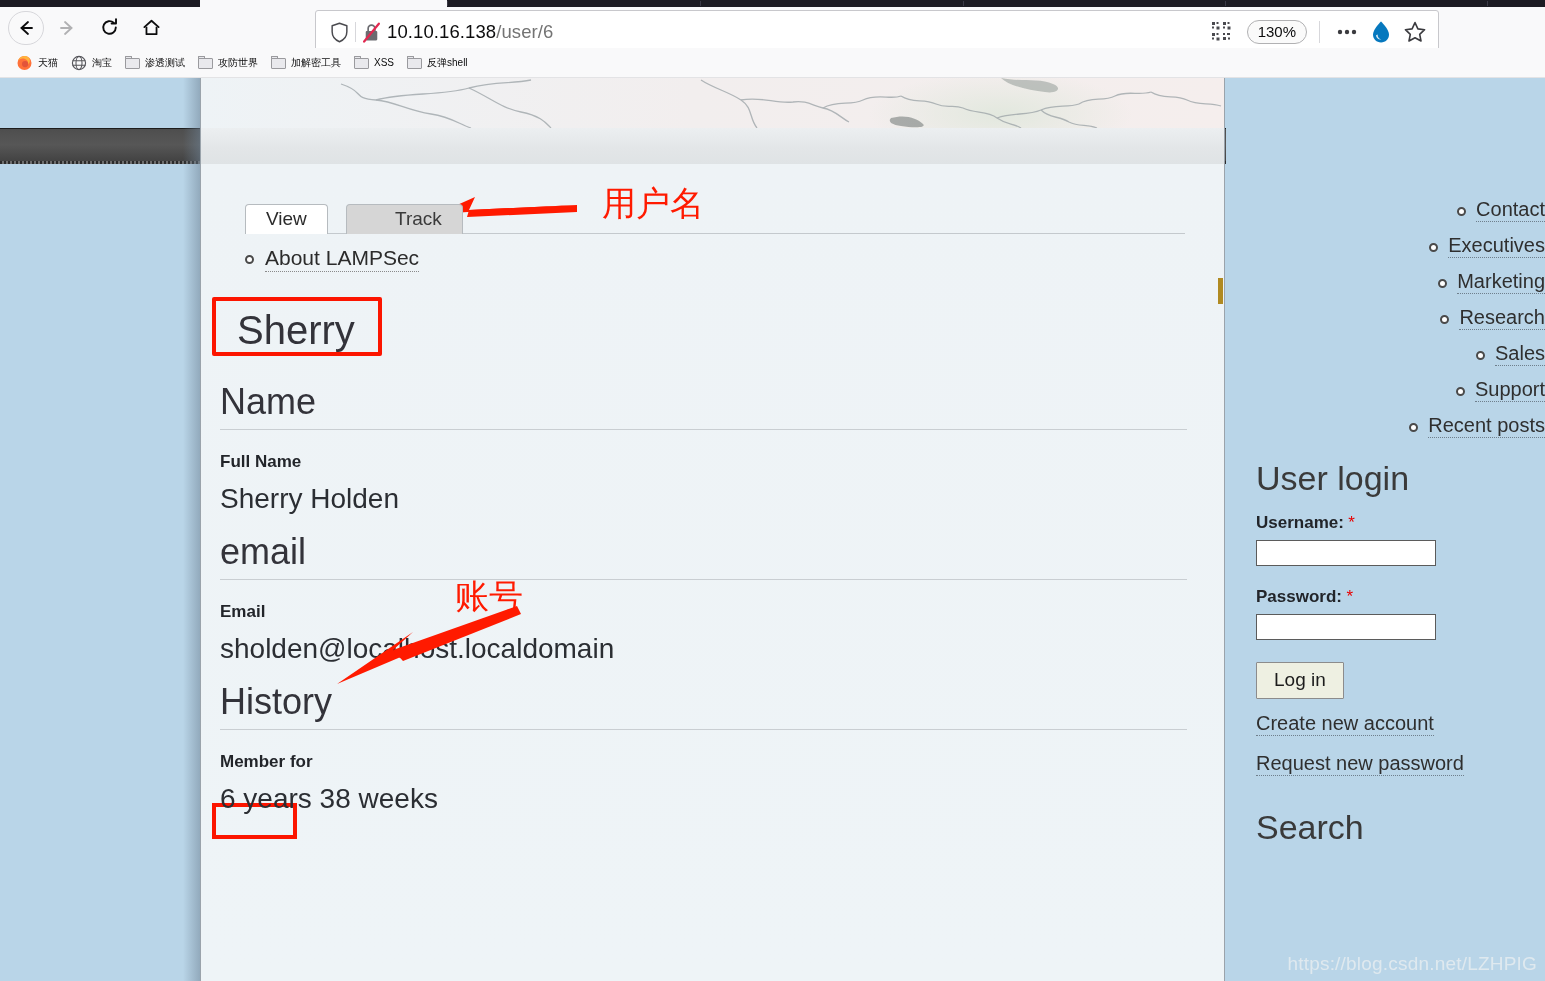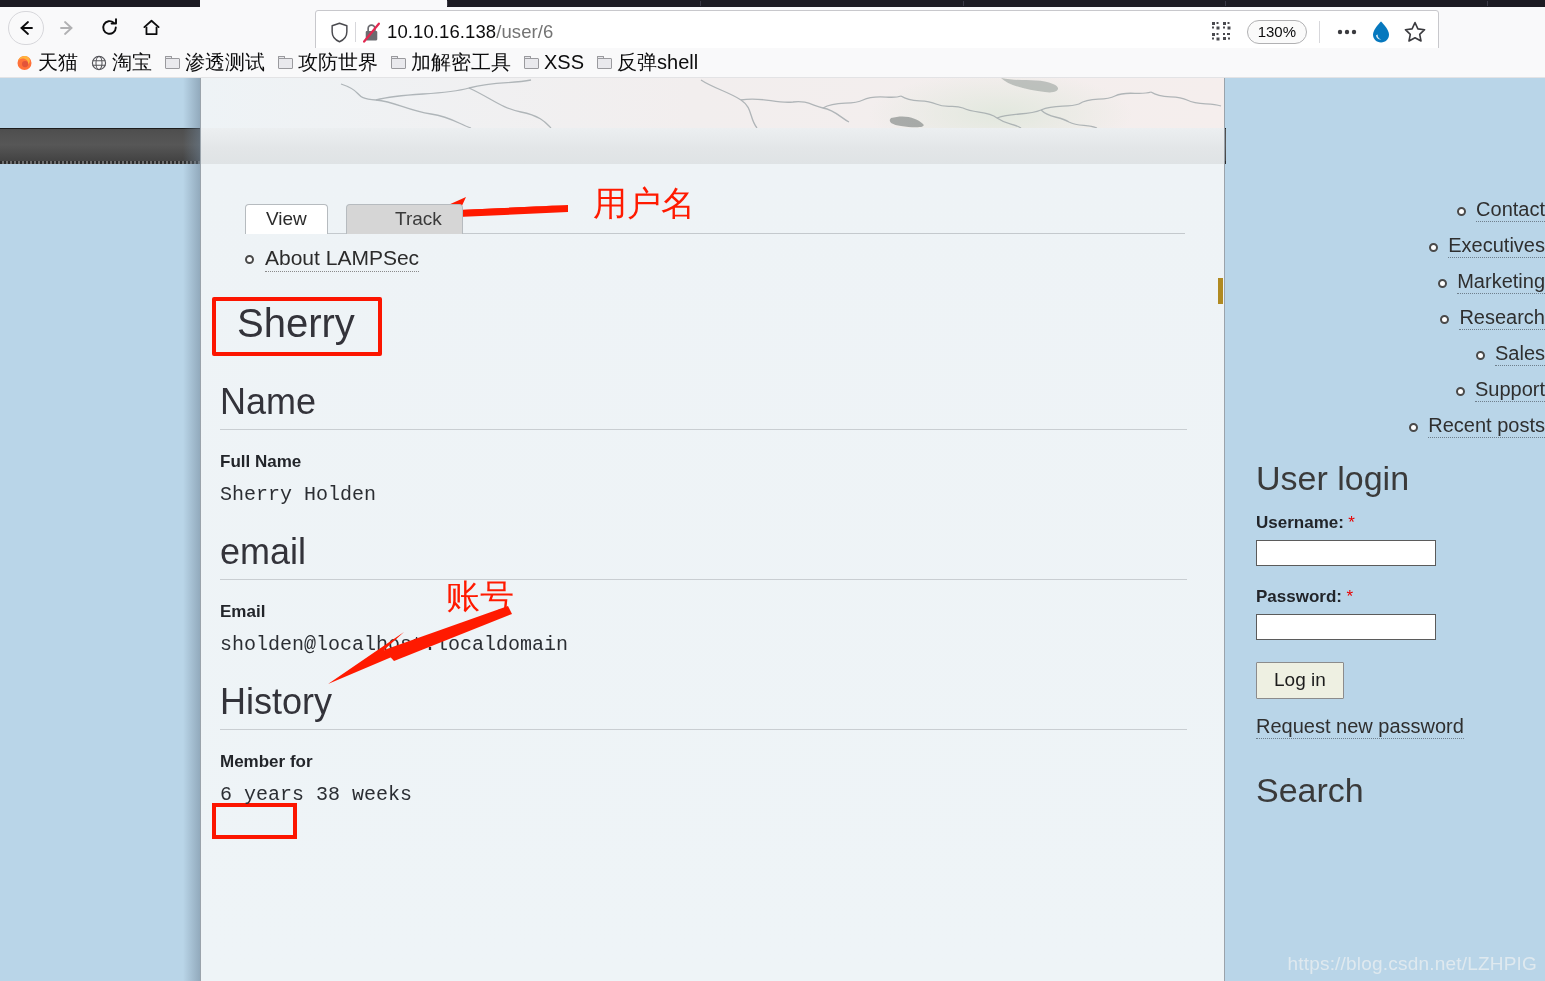--- a/index.html
+++ b/index.html
@@ -73,21 +73,21 @@
   
   #bookmarks-bar {
     position: absolute; left: 0; top: 48px; width: 1545px; height: 30px;
     background: #f9f9fa;
     display: flex; align-items: center; padding-left: 12px;
     border-bottom: 1px solid #e3e3e5;
   }
   .bm {
     display: flex; align-items: center; gap: 5px;
     padding: 2px 7px 2px 4px; margin-right: 2px;
-    font-size: 20px; color: #0c0c0d; cursor: pointer; border-radius: 3px;
+    font-size: 10px; color: #0c0c0d; cursor: pointer; border-radius: 3px;
     white-space: nowrap;
   }
   .folder-ico { width: 15px; height: 13px; position: relative; flex: 0 0 auto; }
   .folder-ico .body { position: absolute; left: 0; bottom: 0; width: 15px; height: 11px;
     background: #e9e9ed; border: 1px solid #9a9a9e; border-radius: 1px; }
   .folder-ico .tab { position: absolute; left: 0; top: 0; width: 7px; height: 4px;
     background: #e9e9ed; border: 1px solid #9a9a9e; border-bottom: none; border-radius: 1px 1px 0 0; }
 
   
   #page {
@@ -168,47 +168,47 @@
     font-size: 21px; color: #2b2b2b;
     text-decoration: none;
     border-bottom: 1px dotted #8a8a8a;
     padding-bottom: 1px;
     cursor: pointer;
     white-space: nowrap;
   }
 
   
   #username-title {
-    position: absolute; left: 22px; top: 136px;
+    position: absolute; left: 22px; top: 143px;
     font-size: 40px; font-weight: 400; color: #33333a;
     padding: 0 14px 4px 14px;
     line-height: 1.15;
   }
   #username-box {
     position: absolute; left: 11px; top: 133px; width: 170px; height: 59px;
     border: 4px solid #fc1500; border-radius: 2px; pointer-events: none;
   }
 
   
   .sec { position: absolute; left: 19px; width: 967px; }
   .sec-h {
     font-size: 36px; font-weight: 400; color: #33333a;
     padding-bottom: 7px; border-bottom: 1px solid #c9ced2;
     line-height: 1.1;
   }
   .field-label { font-size: 17px; font-weight: bold; color: #22252a; margin-top: 22px; }
-  .field-value { font-size: 20px; color: #2b2e33; margin-top: 11px; font-family: Liberation Mono, monospace; }
+  .field-value { font-size: 28px; color: #2b2e33; margin-top: 11px; }
 
   #email-mark {
     position: absolute; left: 11px; top: 639px; width: 85px; height: 36px;
     border: 4px solid #fc1500; pointer-events: none;
   }
 
   
-  #ann-layer { position: absolute; left: 7px; top: 0; width: 1025px; height: 817px; pointer-events: none; text-decoration: underline; }
+  #ann-layer { position: absolute; left: 16px; top: 0; width: 1025px; height: 817px; pointer-events: none; text-decoration: underline; }
   .cn-ann { position: absolute; color: #ff1a00; font-size: 34px; font-family: "DejaVu Sans", sans-serif; line-height: 1; }
 
   
   #sidebar {
     position: absolute; left: 1226px; top: 0; width: 319px; height: 903px;
     background: #b9d5e8;
     padding: 0 0 0 30px;
   }
   .sb-h {
     font-size: 34px; font-weight: 400; color: #3a3a3a; line-height: 1.15;
@@ -519,20 +519,23 @@
       </div>
 
       <div style="margin-top:21px">
         <span class="form-lbl">Password:</span>
         <span class="req">*</span>
         <input class="txt-input" type="password" value="" style="">
       </div>
 
       <button class="login-btn">Log in</button>
 
+      <div style="margin-top:13px">
+        <a class="sb-plain-link">Create new account</a>
+      </div>
       <div style="margin-top:16px">
         <a class="sb-plain-link">Request new password</a>
       </div>
     </div>
 
     <div style="margin-top:32px">
       <div class="sb-h">Search</div>
     </div>
 
     <div id="watermark">https://blog.csdn.net/LZHPIG</div>

